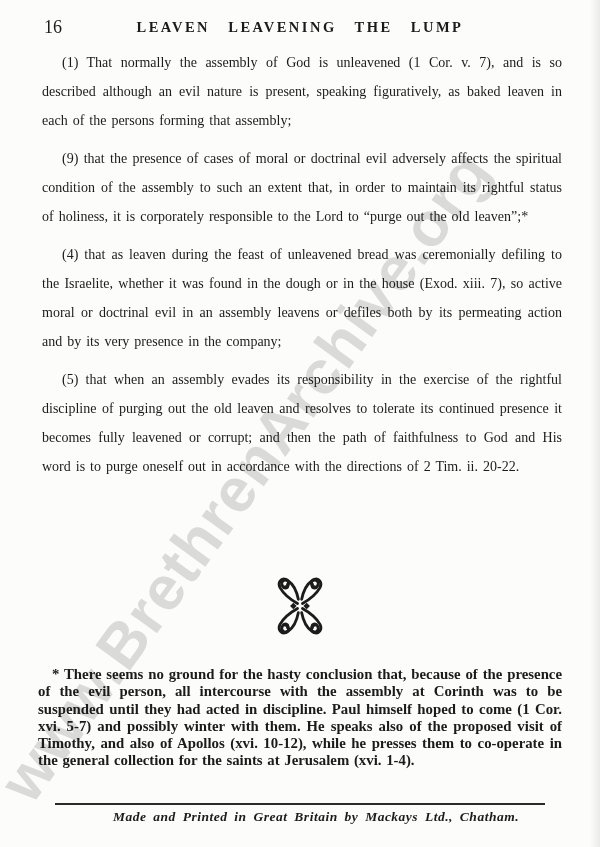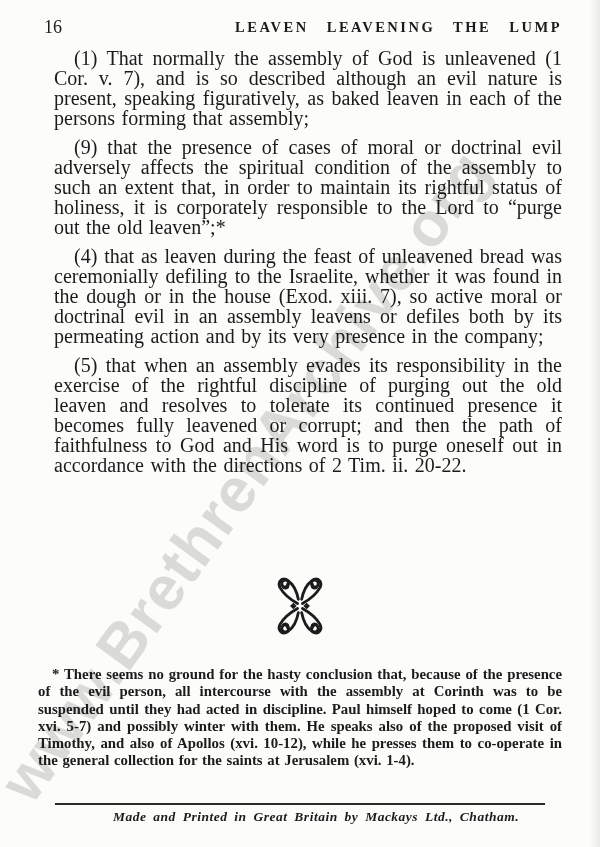--- a/index.html
+++ b/index.html
@@ -22,33 +22,33 @@
     letter-spacing:1px;
     color:#dadad8;
     white-space:nowrap;
     z-index:0;
     user-select:none;
   }
   .content { position:relative; z-index:1; padding:16px 38px 0 38px; }
   .pagehead { position:relative; height:24px; margin-bottom:8px; }
   .page-number { position:absolute; left:6px; top:1px; font-size:18px;text-align:center; }
   .running-head {
-    text-align:right;
+    text-align:center;
     font-weight:bold;
     font-size:14.5px;
     letter-spacing:2.5px;
     word-spacing:12px;
     padding-top:3px;
   }
   p.body-par {
-    font-size:20px;
-    line-height:20px;
+    font-size:14px;
+    line-height:29px;
     text-align:justify;
     text-indent:20px;
-    margin:0 0 9px 16px;
+    margin:0 0 9px 4px;
     word-spacing:1.5px;
   }
   .ornament {
     position:absolute;
     left:50%; top:556px;
     transform:translateX(-50%);
     z-index:1;
   }
   .footnote {
     position:absolute;

